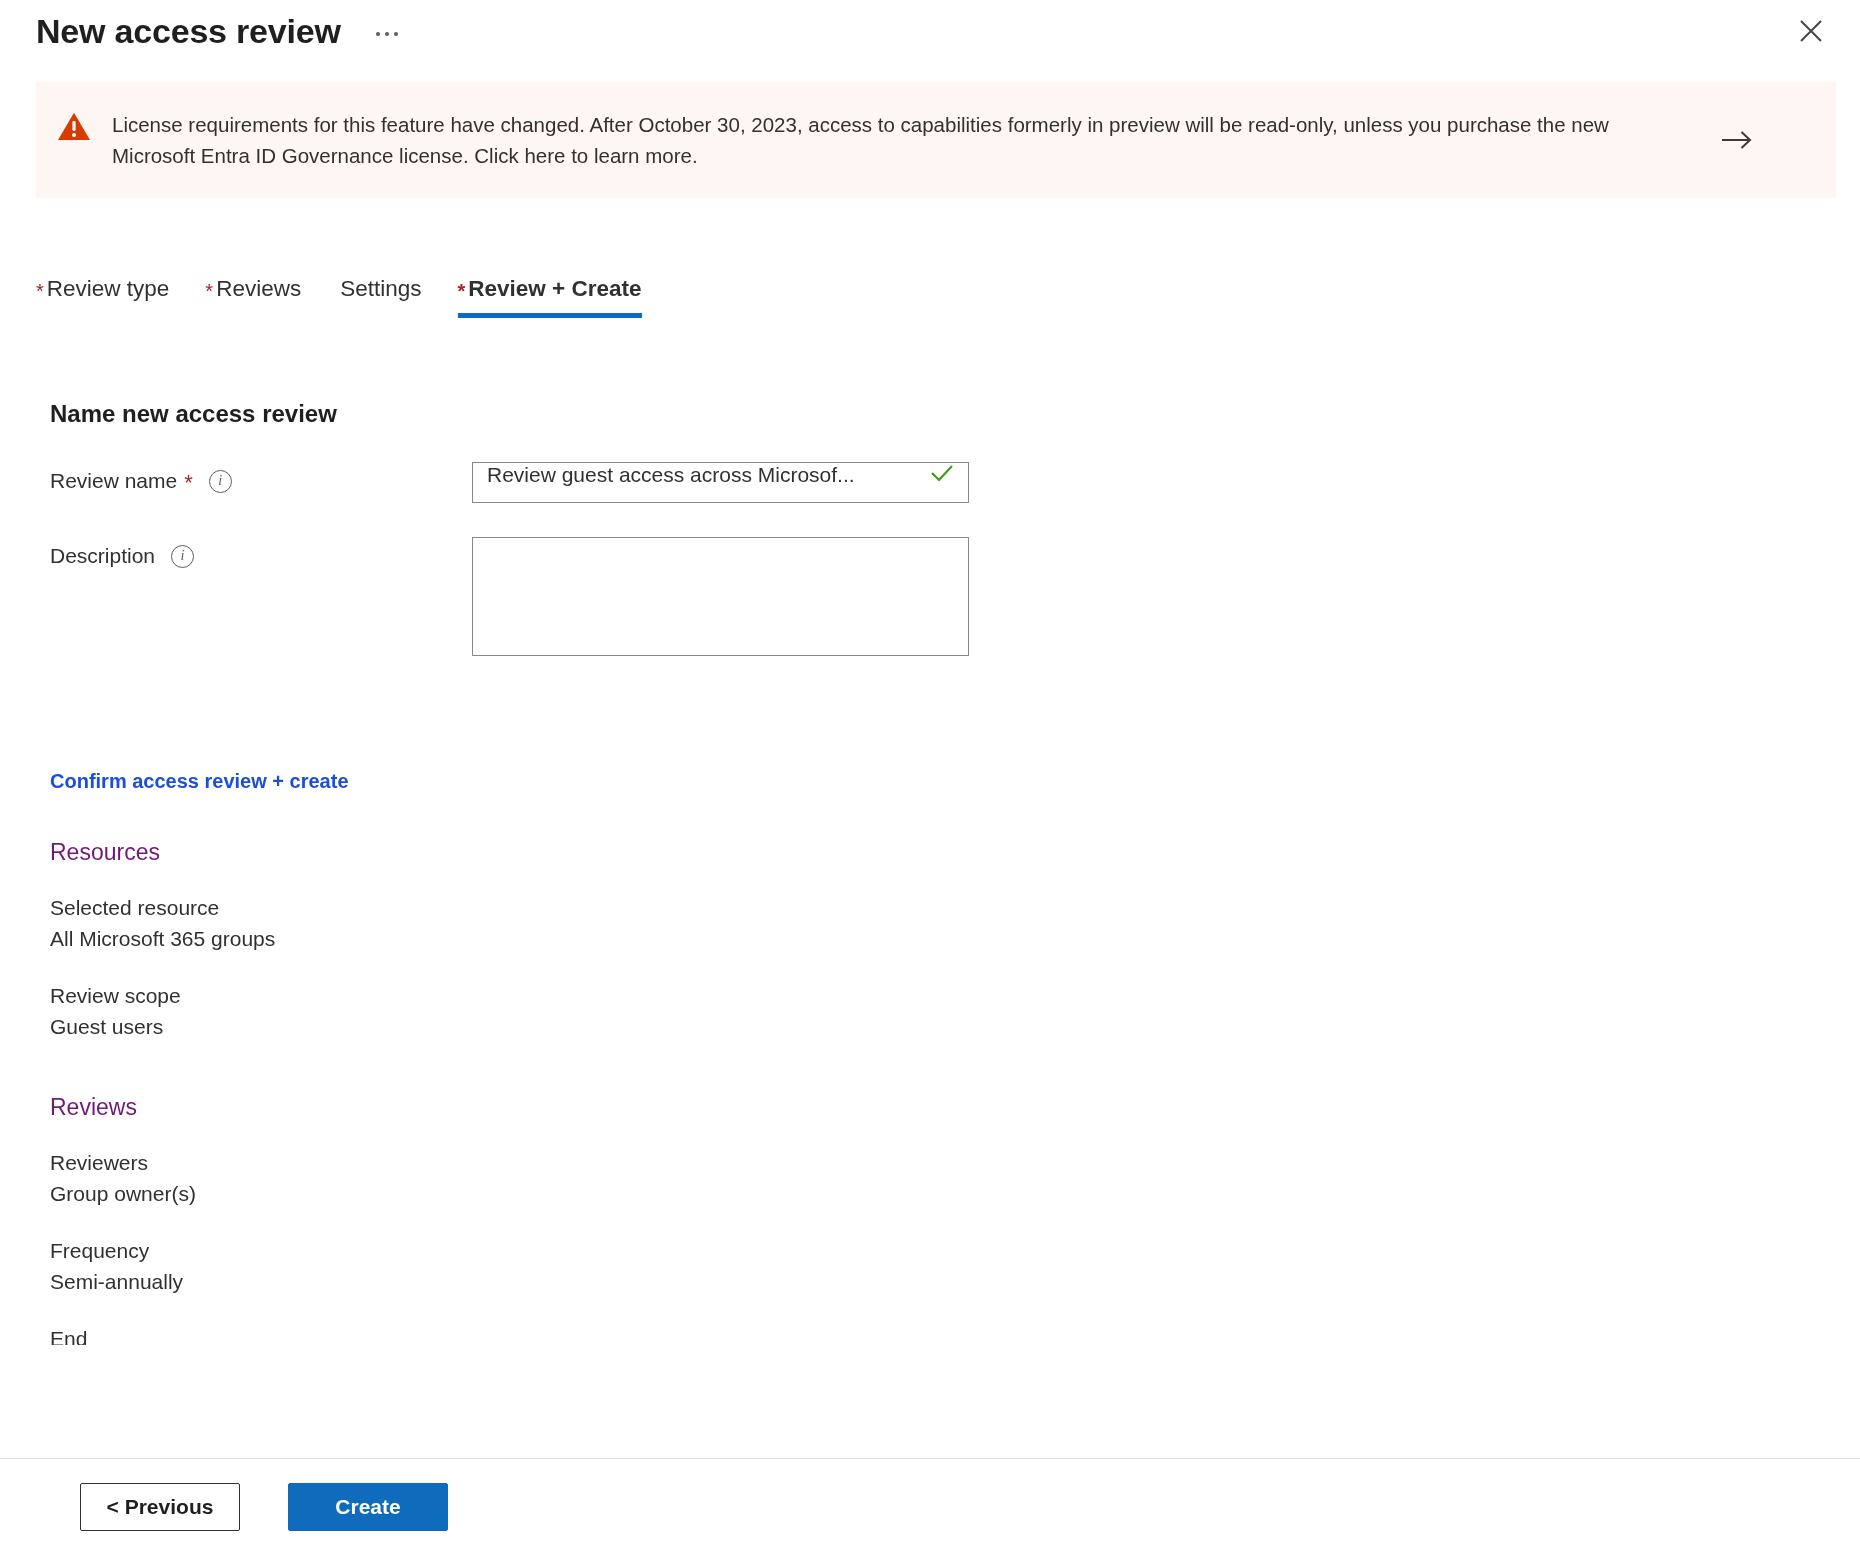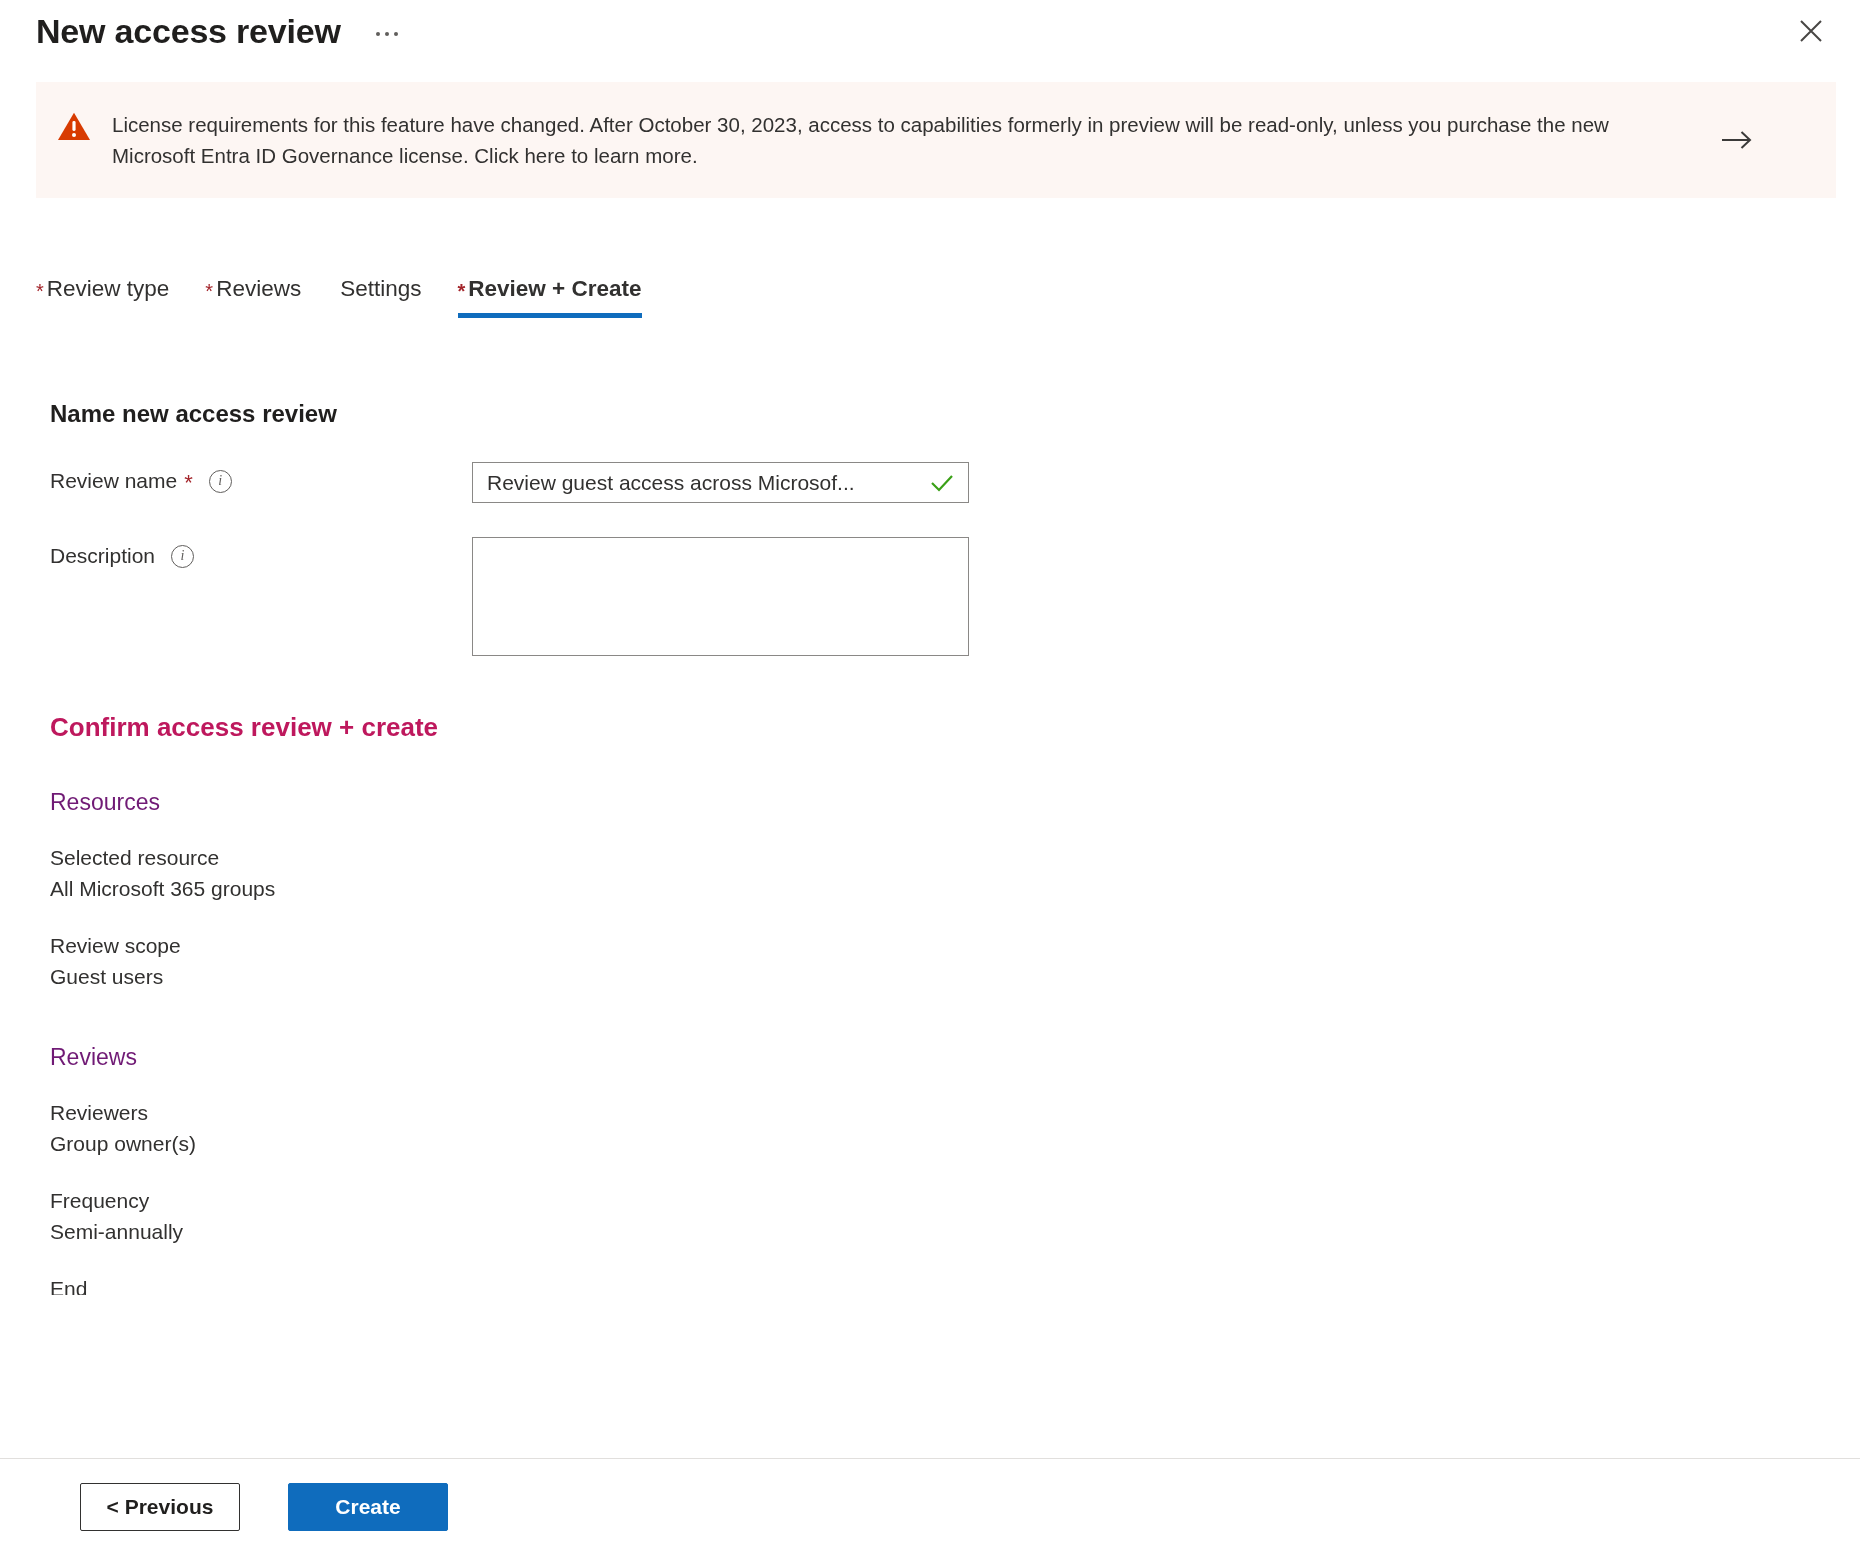--- a/index.html
+++ b/index.html
@@ -206,21 +206,21 @@
     cursor: pointer;
   }
 
   .text-input {
     position: relative;
     width: 497px;
     height: 41px;
     border: 1px solid #8a8886;
     background: #ffffff;
     display: flex;
-    align-items: center;
+    align-items: flex-start;
     padding: 0 14px;
     font-size: 21px;
     color: #323130;
     cursor: text;
   }
   .text-input .value {
     flex: 1 1 auto;
     overflow: hidden;
     white-space: nowrap;
     text-overflow: ellipsis;
@@ -238,24 +238,24 @@
     height: 119px;
     border: 1px solid #8a8886;
     background: #ffffff;
     padding: 8px 14px;
     font-size: 21px;
     color: #323130;
     cursor: text;
   }
 
   .confirm-heading {
-    font-size: 26px;
+    font-size: 20px;
     font-weight: 700;
-    color: #be185d;
-    margin-top: 56px;
+    color: #1d4ed8;
+    margin-top: 114px;
   }
 
   .group-link {
     font-size: 23px;
     color: #701a75;
     margin-top: 46px;
     cursor: pointer;
     display: inline-block;
   }
 

